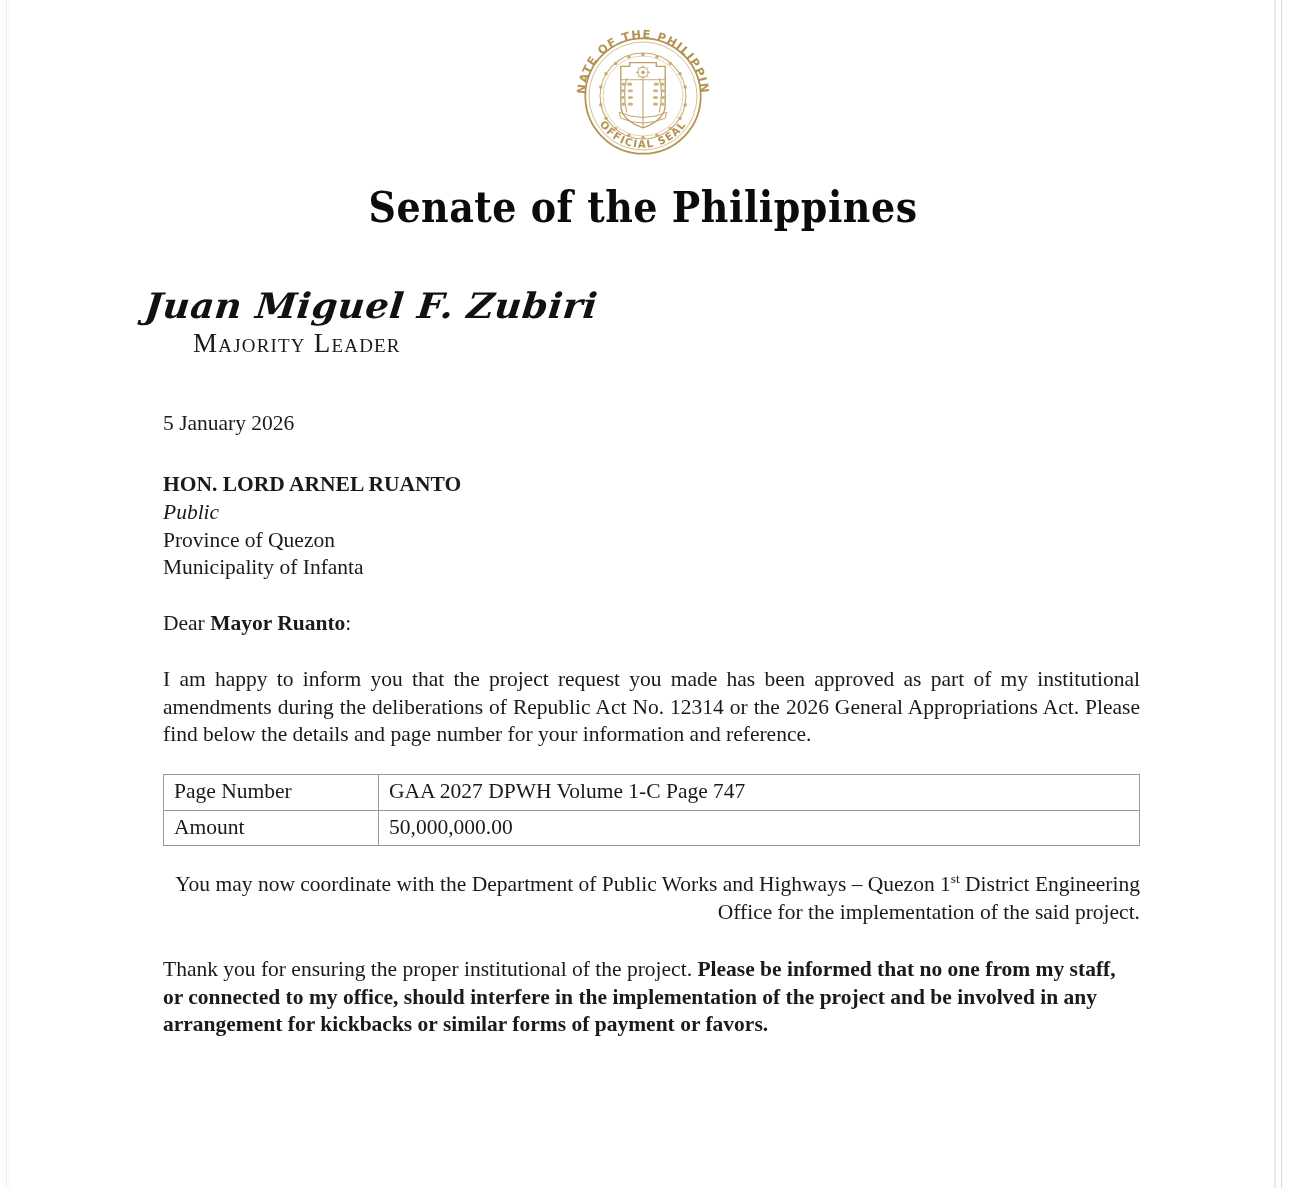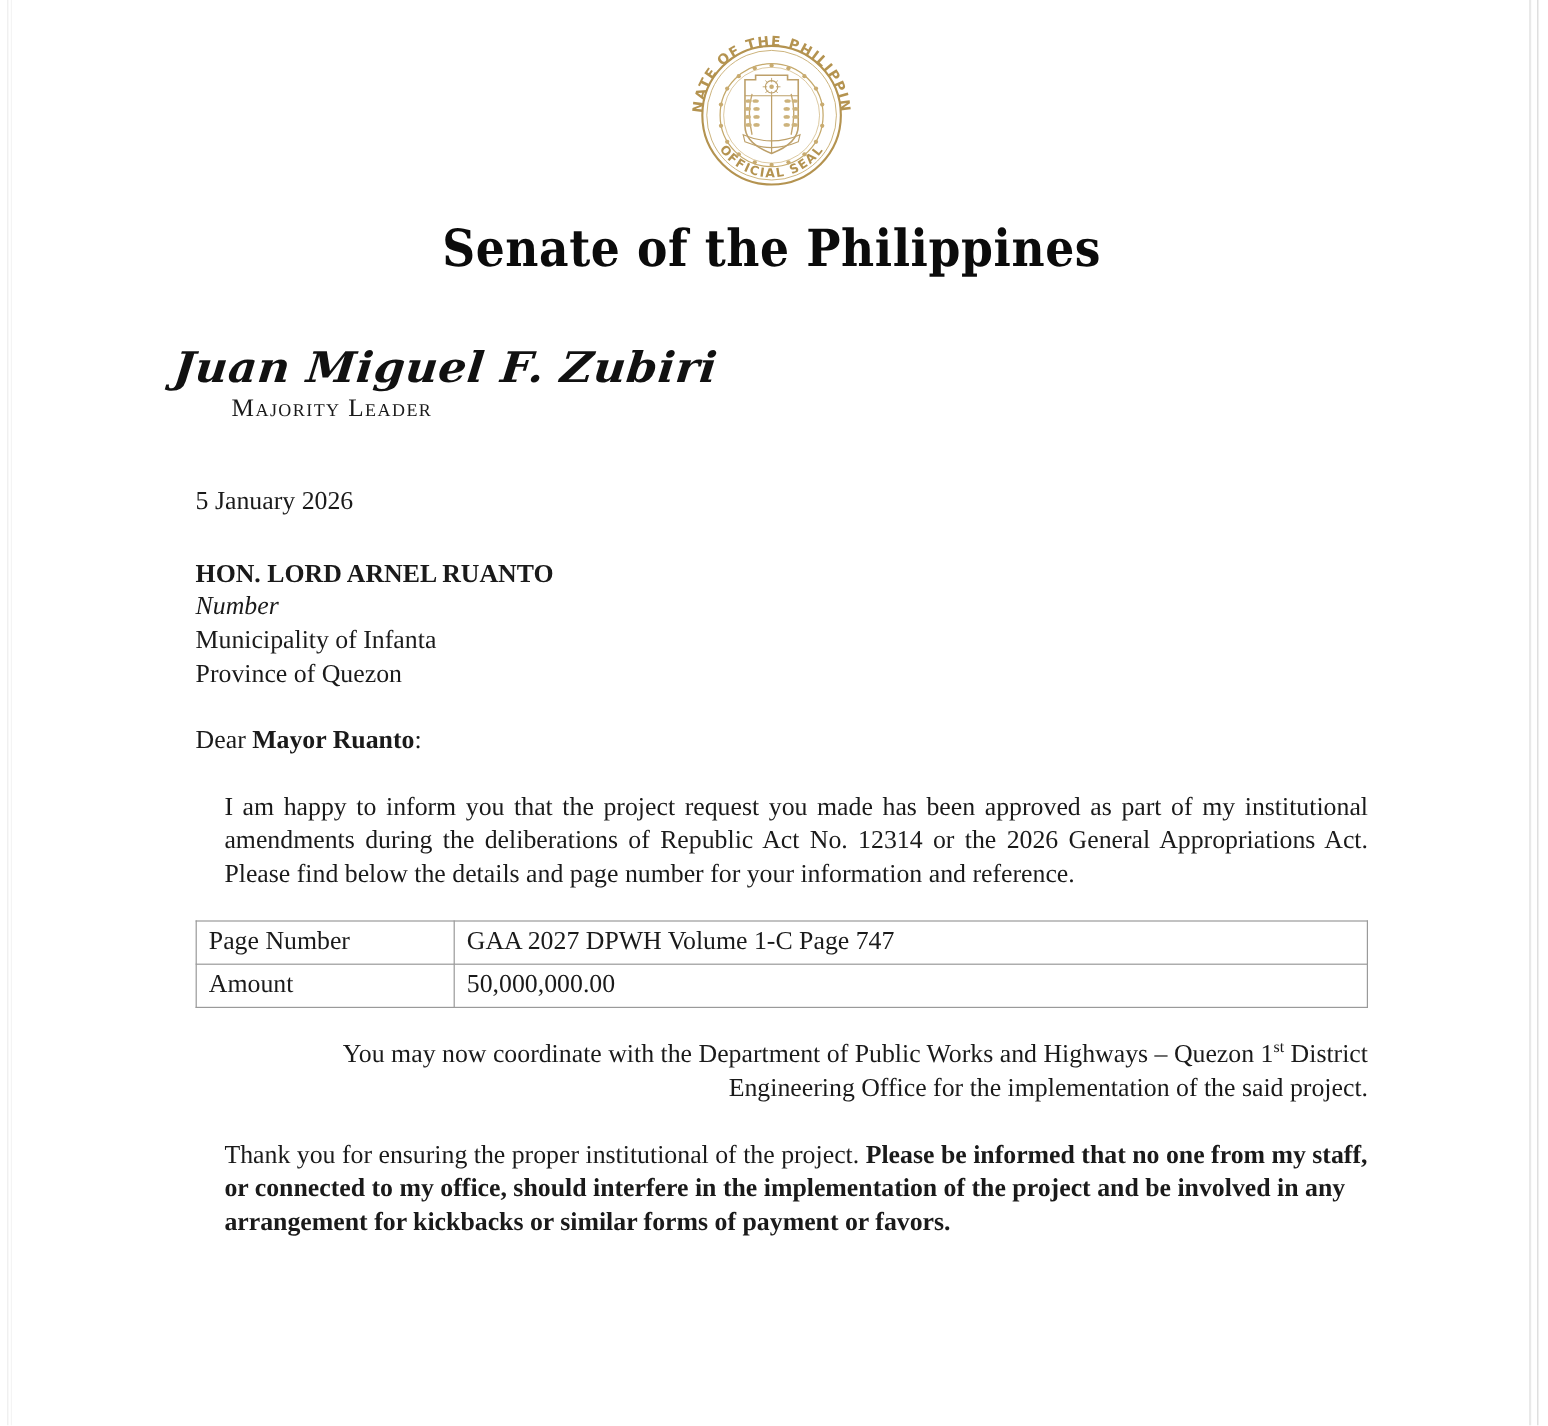--- a/index.html
+++ b/index.html
@@ -86,21 +86,21 @@
     font-size: 37px;
     letter-spacing: 0.5px;
     color: #111;
     transform: skewX(-6deg) scaleY(0.95);
     transform-origin: left center;
     display: inline-block;
     line-height: 1.1;
   }
   .sig-role {
     font-family: "Liberation Serif", "DejaVu Serif", serif;
-    font-size: 21px;
+    font-size: 27px;
     font-variant: small-caps;
     letter-spacing: 1.2px;
     color: #1a1a1a;
     margin-left: 48px;
     margin-top: 2px;
     line-height: 1.1;
   }
 
   
   .body-area {
@@ -122,21 +122,20 @@
   .addr-line { }
   .salutation {
     margin-top: 28px;
   }
   .salutation b { font-weight: bold; }
 
   .para {
     margin-top: 28px;
     text-align: justify;
     text-justify: inter-word;
-    margin-left: 24px;
   }
   .para.after-table {
     margin-top: 25px;
     text-align: right;
   }
   .para.closing {
     margin-top: 29px;
     text-align: left;
   }
   .para.closing b { font-weight: bold; }
@@ -272,23 +271,23 @@
     <div class="sig-name">Juan Miguel F. Zubiri</div>
     <div class="sig-role">Majority Leader</div>
   </div>
 
   <div class="body-area">
 
     <div class="date">5 January 2026</div>
 
     <div>
       <div class="addr-name">HON. LORD ARNEL RUANTO</div>
-      <div class="addr-role">Number</div>
+      <div class="addr-role">Public</div>
+      <div class="addr-line">Province of Quezon</div>
       <div class="addr-line">Municipality of Infanta</div>
-      <div class="addr-line">Province of Quezon</div>
     </div>
 
     <div class="salutation"><span>Dear </span><b>Mayor Ruanto</b><span>:</span></div>
 
     <div class="para">I am happy to inform you that the project request you made has been approved as part of my institutional amendments during the deliberations of Republic Act No. 12314 or the 2026 General Appropriations Act. Please find below the details and page number for your information and reference.</div>
 
     <table class="detail-table">
       <tbody>
         <tr>
           <td class="label">Page Number</td>

